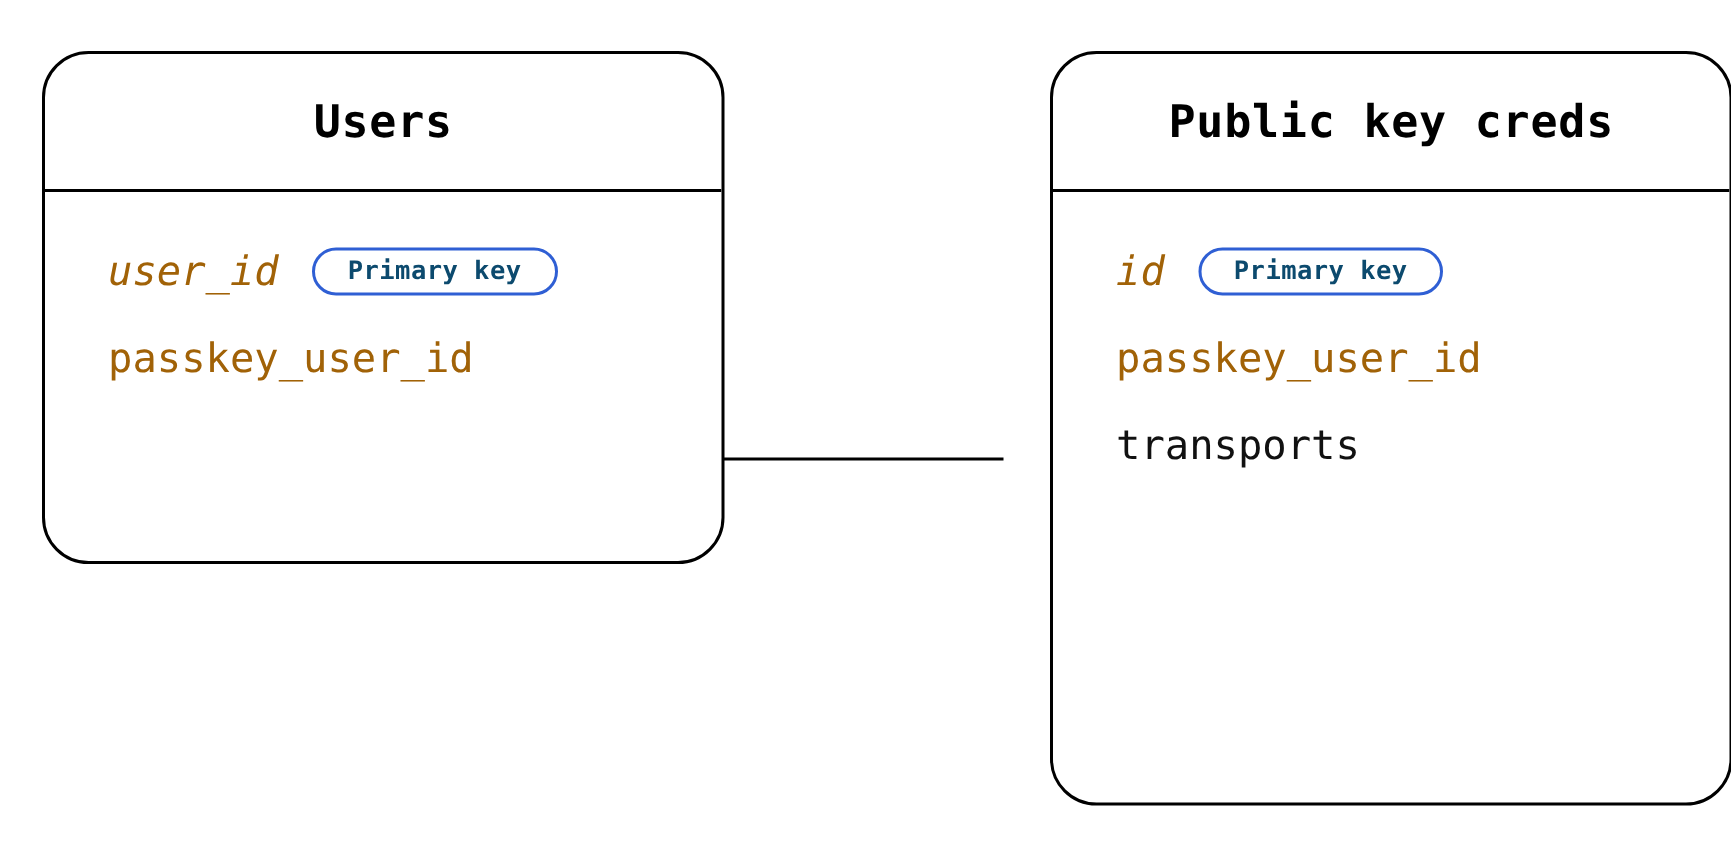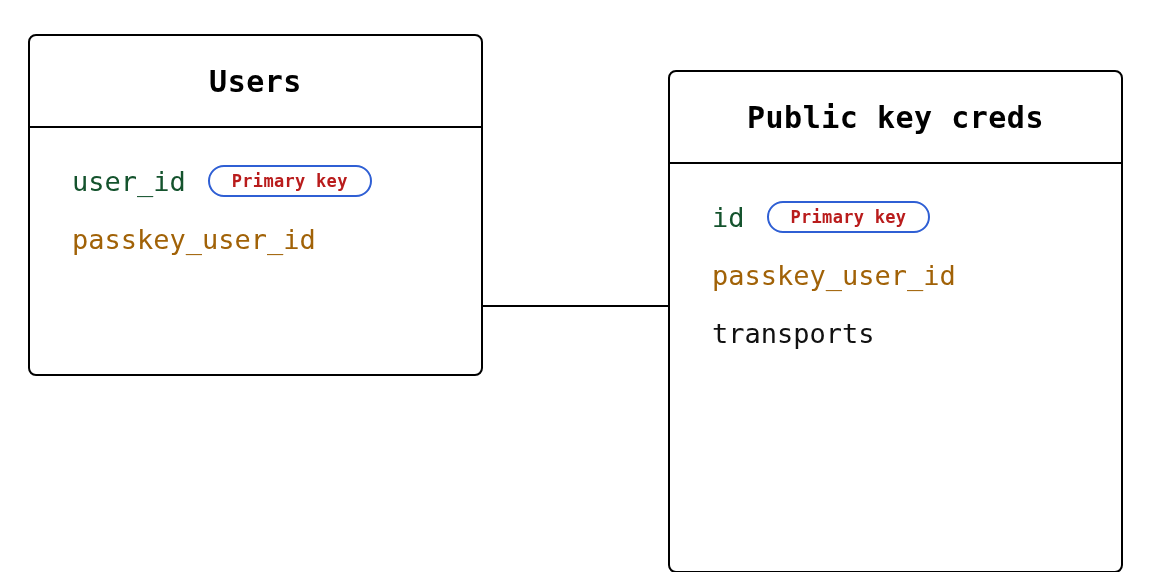--- a/index.html
+++ b/index.html
@@ -19,21 +19,21 @@
     height: 572px;
     background: #ffffff;
   }
 
   
   .entity {
     position: absolute;
     box-sizing: border-box;
     background: #ffffff;
     border: 2px solid #000000;
-    border-radius: 8px;
+    border-radius: 31px;
     overflow: hidden;
     text-align: right;
   }
   .entity-header {
     box-sizing: border-box;
     height: 92px;
     display: flex;
     align-items: center;
     justify-content: center;
     border-bottom: 2px solid #000000;
@@ -55,42 +55,42 @@
     align-items: center;
     padding-left: 42px;
   }
   .field-name {
     font-family: "DejaVu Sans Mono", "Liberation Mono", monospace;
     font-size: 27px;
     line-height: 1;
     white-space: nowrap;
     color: #111111;
   }
-  .field-name.pk   { color: #14532d; }
+  .field-name.pk   { color: #a16207; font-style: italic; }
   .field-name.fk   { color: #a16207; }
   .field-name.plain{ color: #111111; }
 
   .badge {
     display: inline-flex;
     align-items: center;
     justify-content: center;
     margin-left: 22px;
     height: 32px;
     padding: 0 22px;
     border: 2px solid #2f5fd4;
     border-radius: 16px;
     background: transparent;
     box-sizing: border-box;
   }
   .badge-label {
     font-family: "DejaVu Sans Mono", "Liberation Mono", monospace;
     font-weight: bold;
     font-size: 17px;
     letter-spacing: 0.3px;
-    color: #b91c1c;
+    color: #0c4a6e;
     white-space: nowrap;
   }
 
   
   .connector {
     position: absolute;
     background: #000000;
   }
 </style>
 </head>
@@ -116,21 +116,21 @@
       </div>
 
 
       <div class="field-row">
         <span class="field-name fk">passkey_user_id</span>
       </div>
 
     </div>
   </div>
 
-  <div class="entity" style="left:668px; top:34px; width:455px; height:503px;margin-top:36px;">
+  <div class="entity" style="left:700px; top:34px; width:455px; height:503px;">
 
     <div class="entity-header">
       <span class="entity-title">Public key creds</span>
     </div>
 
     <div class="entity-body">
 
       <div class="field-row">
         <span class="field-name pk">id</span>
         <span class="badge">

